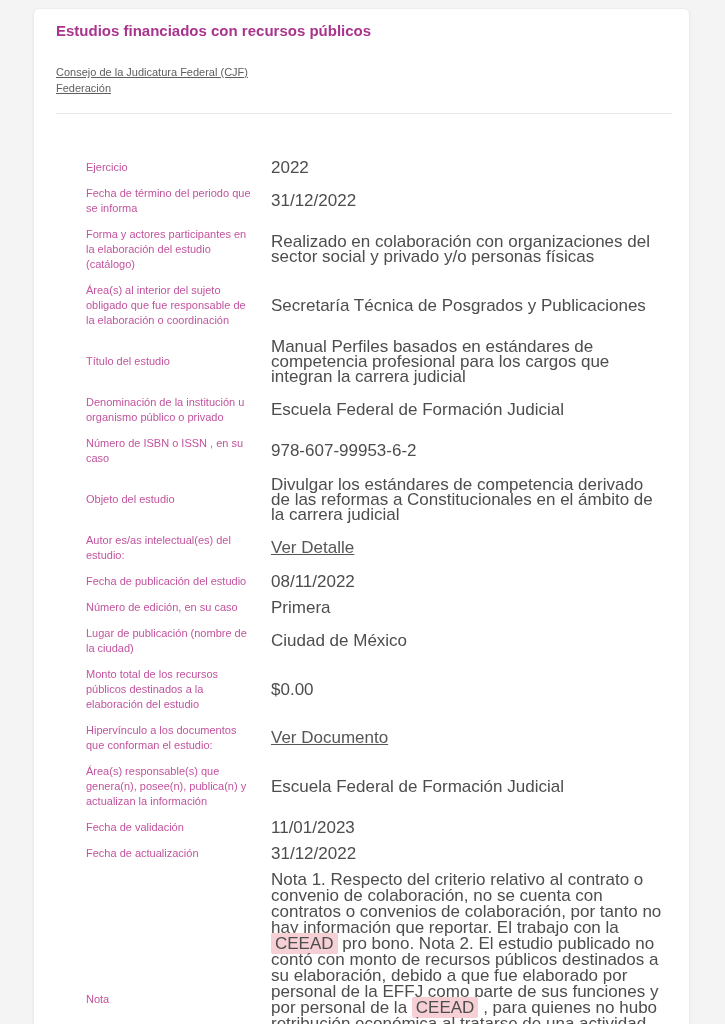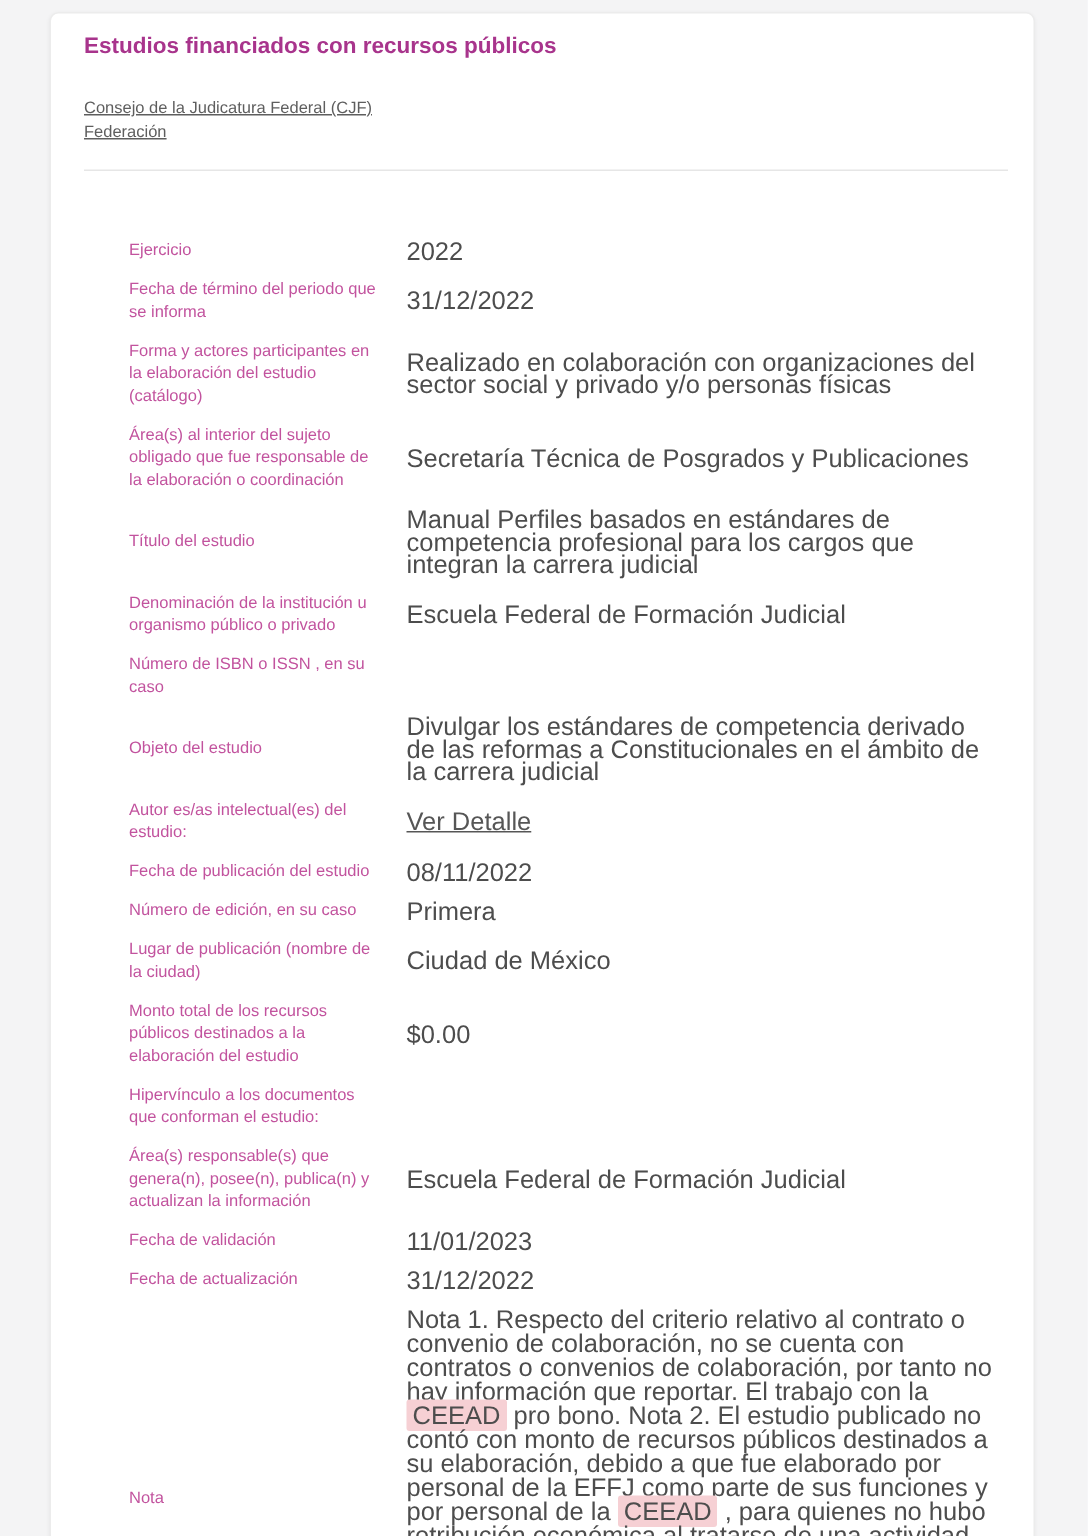--- a/index.html
+++ b/index.html
@@ -103,20 +103,21 @@
       <div class="field-row">
         <div class="field-label">Título del estudio</div>
         <div class="field-value">Manual Perfiles basados en estándares de competencia profesional para los cargos que integran la carrera judicial</div>
       </div>
       <div class="field-row">
         <div class="field-label">Denominación de la institución u organismo público o privado</div>
         <div class="field-value">Escuela Federal de Formación Judicial</div>
       </div>
       <div class="field-row">
         <div class="field-label">Número de ISBN o ISSN , en su caso</div>
+        <div class="field-value">978-607-99953-6-2</div>
       </div>
       <div class="field-row">
         <div class="field-label">Objeto del estudio</div>
         <div class="field-value">Divulgar los estándares de competencia derivado de las reformas a Constitucionales en el ámbito de la carrera judicial</div>
       </div>
       <div class="field-row">
         <div class="field-label">Autor es/as intelectual(es) del estudio:</div>
         <div class="field-value"><a class="value-link">Ver Detalle</a></div>
       </div>
       <div class="field-row">
@@ -130,20 +131,21 @@
       <div class="field-row">
         <div class="field-label">Lugar de publicación (nombre de la ciudad)</div>
         <div class="field-value">Ciudad de México</div>
       </div>
       <div class="field-row">
         <div class="field-label">Monto total de los recursos públicos destinados a la elaboración del estudio</div>
         <div class="field-value">$0.00</div>
       </div>
       <div class="field-row">
         <div class="field-label">Hipervínculo a los documentos que conforman el estudio:</div>
+        <div class="field-value"><a class="value-link">Ver Documento</a></div>
       </div>
       <div class="field-row">
         <div class="field-label">Área(s) responsable(s) que genera(n), posee(n), publica(n) y actualizan la información</div>
         <div class="field-value">Escuela Federal de Formación Judicial</div>
       </div>
       <div class="field-row">
         <div class="field-label">Fecha de validación</div>
         <div class="field-value">11/01/2023</div>
       </div>
       <div class="field-row">

